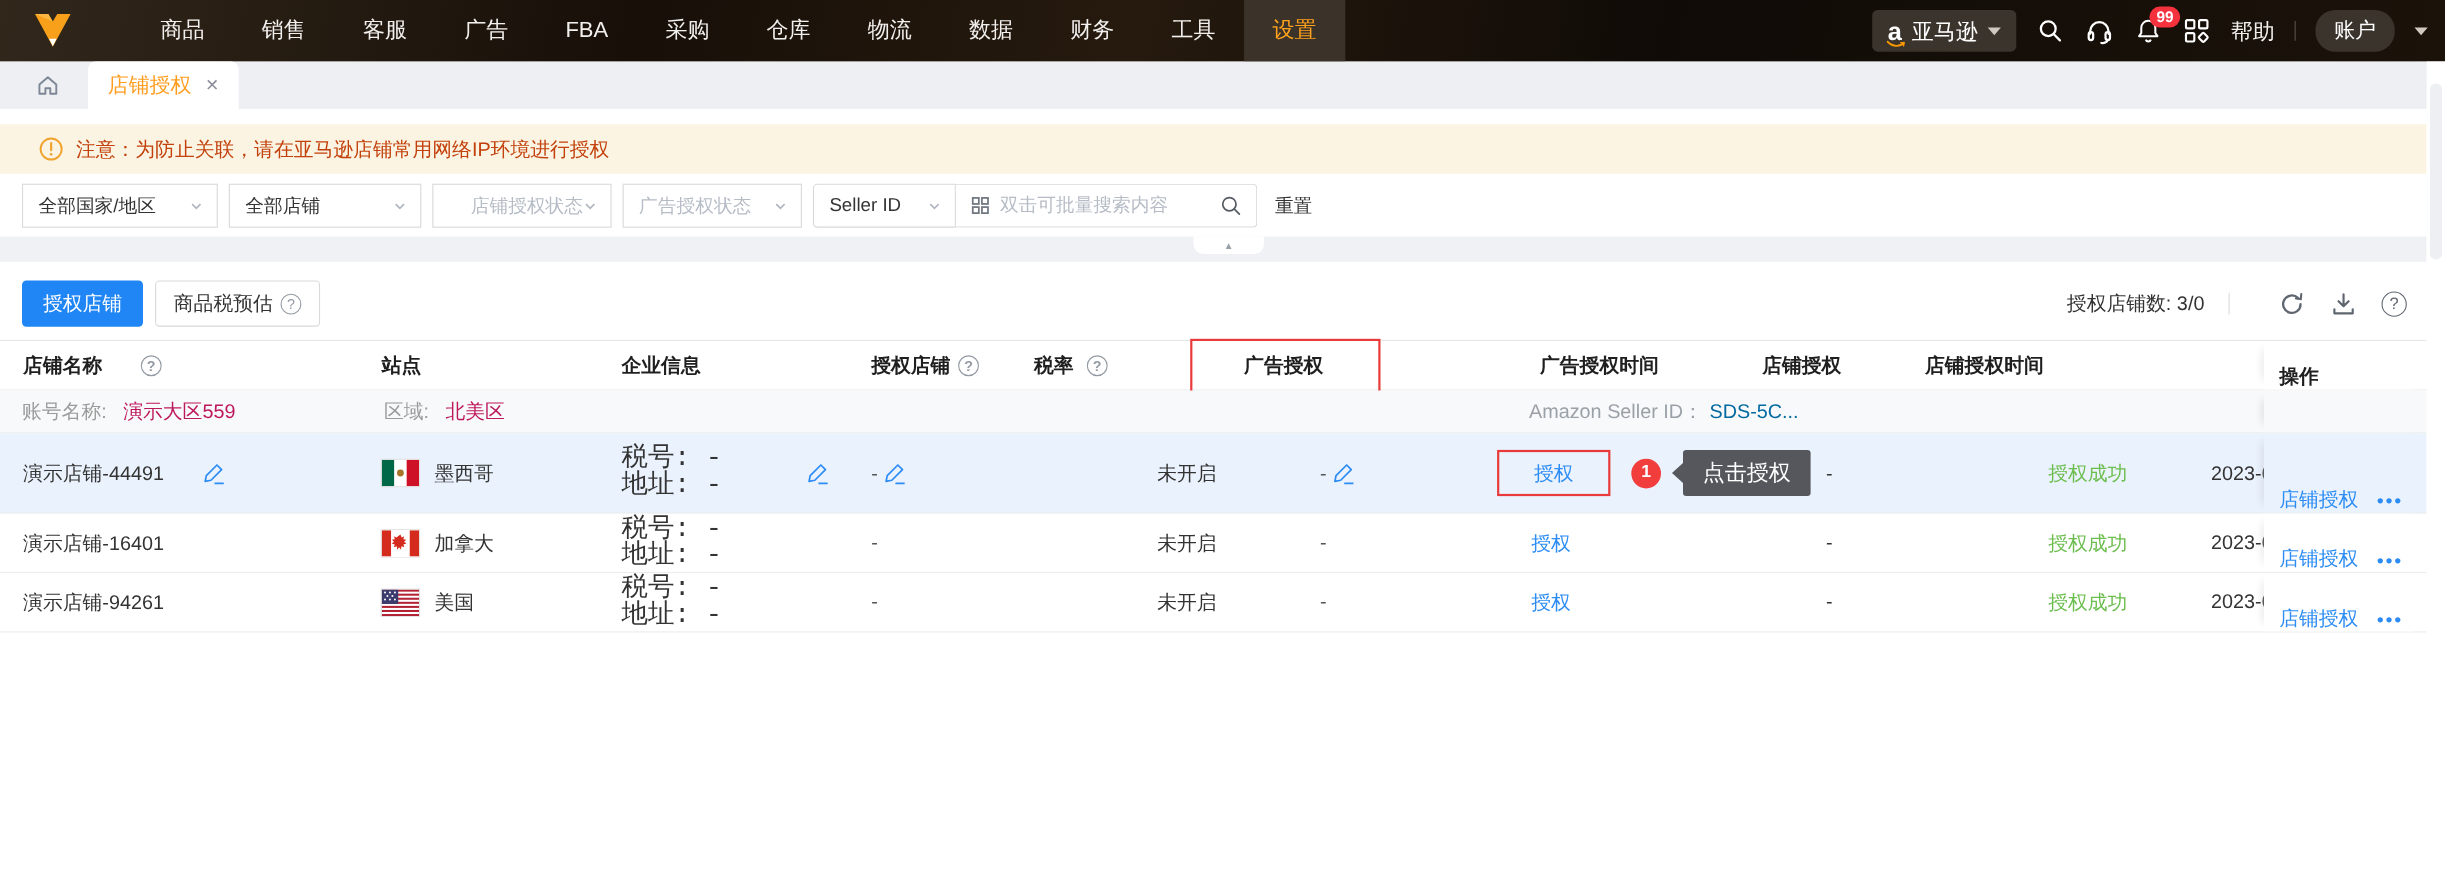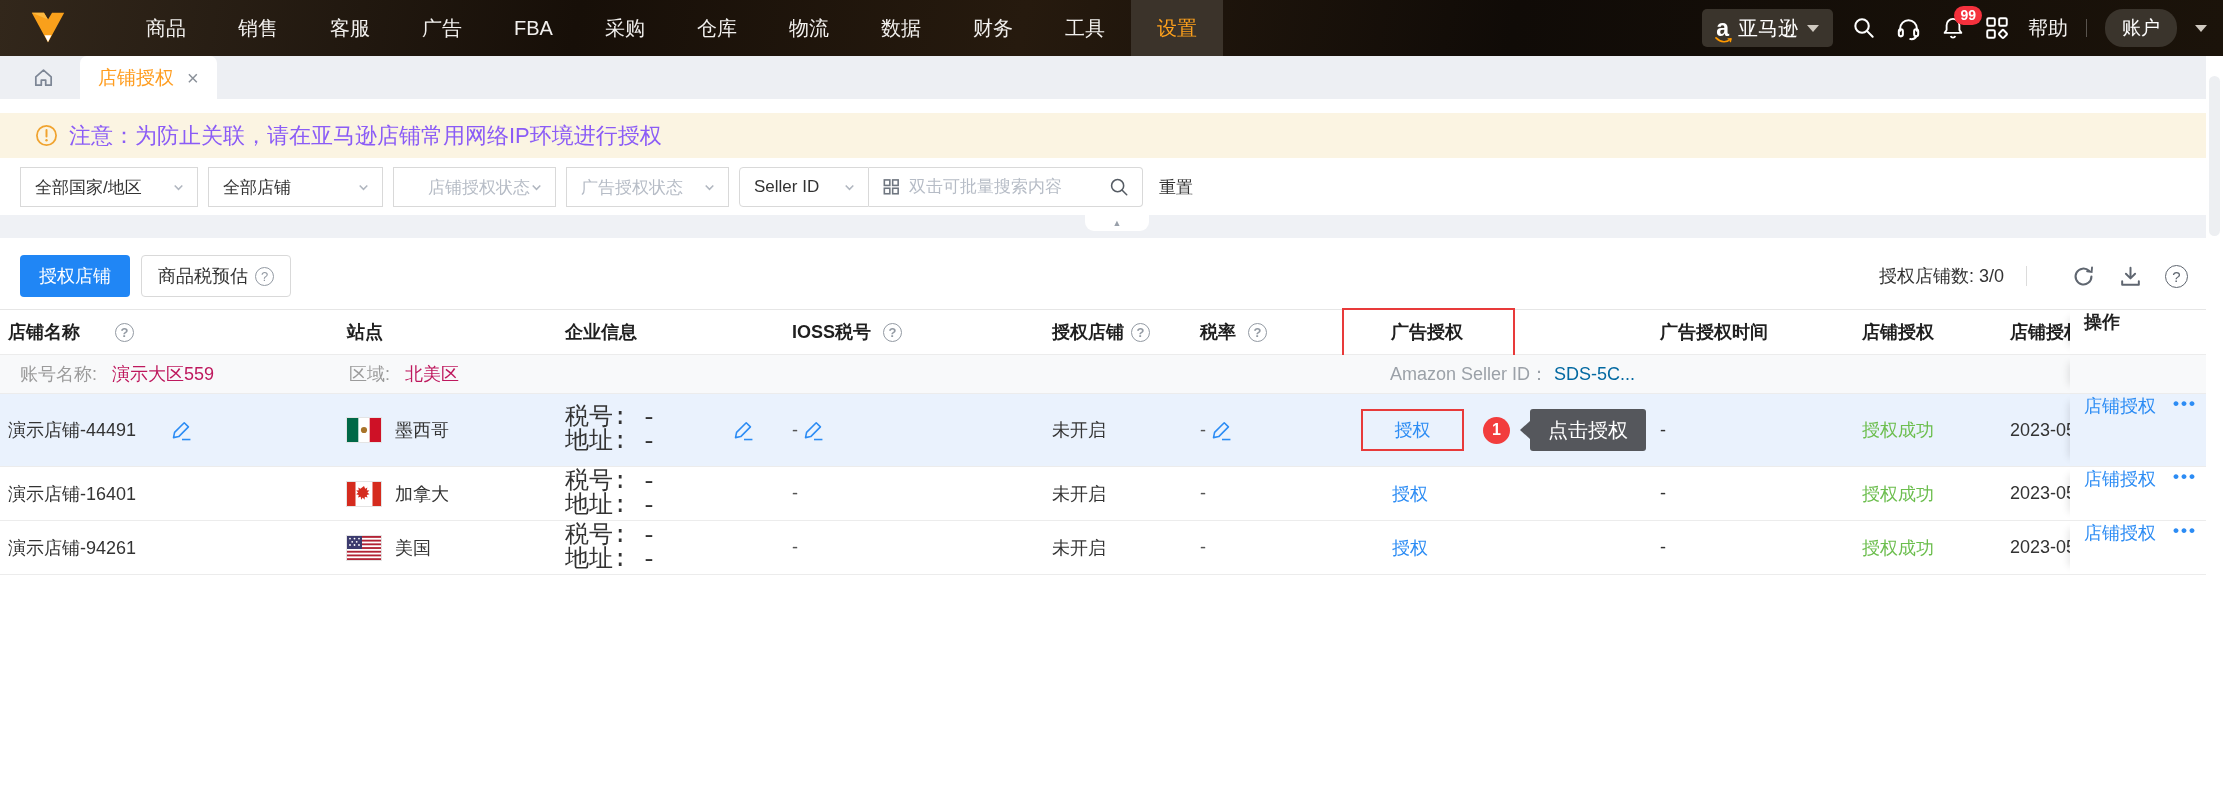--- a/index.html
+++ b/index.html
@@ -29,21 +29,21 @@
   
   .tabbar { position:absolute; left:0; top:56px; width:2223px; height:43px; background:#edeff3; display:flex; }
   .home-btn { width:46px; height:43px; margin-left:20px; display:flex; align-items:center; justify-content:center; cursor:pointer; }
   .tab { margin-left:14px; height:43px; background:#fff; border-radius:7px 7px 0 0; display:flex; align-items:center; gap:13px; padding:0 18px; cursor:pointer; }
   .tab-label { color:#ff9d20; font-size:19px; }
   .tab-close { color:#8a9099; font-size:20px; line-height:1; cursor:pointer; }
 
   
   .notice { position:absolute; left:0; top:113px; width:2206px; height:45px; background:#fbf4e2; display:flex; align-items:center; }
   .notice svg { margin-left:34px; flex-shrink:0; }
-  .notice-text { margin-left:10px; font-size:22px; color:#8b5cf6; }
+  .notice-text { margin-left:10px; font-size:18px; color:#c2410c; }
 
   
   .filters { position:absolute; left:0; top:167px; width:2206px; height:40px; display:flex; align-items:center; }
   .sel { height:40px; border:1px solid #d9d9d9; border-radius:0; background:#fff; display:flex; align-items:center; justify-content:space-between; padding:0 12px 0 14px; font-size:17px; cursor:pointer; }
   .sel .val { color:#333; } .sel .ph { color:#b6bcc6; }
   .s1 { margin-left:20px; width:178px; } .s2 { margin-left:10px; width:175px; }
   .s3 { margin-left:10px; width:163px;justify-content:flex-end; } .s4 { margin-left:10px; width:163px; }
   .combo { margin-left:10px; display:flex; }
   .s5 { width:130px; border-radius:4px 0 0 4px; }
   .searchbox { width:274px; height:40px; border:1px solid #d9d9d9; border-left:none; border-radius:0 4px 4px 0; display:flex; align-items:center; padding:0 12px; gap:8px; background:#fff; }
@@ -69,21 +69,21 @@
   .tb-icon:first-of-type { margin-left:0; }
 
   
   .table { position:absolute; left:0; top:309px; width:2223px; }
   .trow { position:relative; display:flex; align-items:center; width:2206px; border-bottom:1px solid #ececec; background:#fff; }
   .thead { height:46px; border-top:1px solid #e6e6e6; font-weight:bold; color:#1f1f1f; }
   .grow { height:39px; background:#f8f9fa; }
   .r1 { height:73px; background:#eaf2fd; }
   .r2,.r3 { height:54px; }
   .td { display:flex; align-items:center; flex-shrink:0; height:100%; font-size:18px; overflow:visible; }
-  .c1 { width:345px; padding-left:8px;gap:28px; }
+  .c1 { width:345px; padding-left:21px;gap:28px; }
   .c2 { width:215px; padding-left:2px; gap:14px; }
   .c3 { width:230px; padding-left:5px;font-family:Liberation Mono, monospace; }
   .c4 { width:260px; padding-left:2px; gap:5px; }
   .c5 { width:135px; padding-left:2px; }
   .c6 { width:155px; padding-left:15px; gap:5px; }
   .c7 { width:290px; position:relative; }
   .c8 { width:220px; padding-left:30px; }
   .c9 { width:155px; padding-left:12px; }
   .c10 { flex:1; padding-left:5px; white-space:nowrap; overflow:hidden; }
   .th-label { white-space:nowrap; }
@@ -100,21 +100,21 @@
   .flag { display:inline-flex; width:34px; height:24px; box-shadow:0 0 0 1px #e4e4e4; flex-shrink:0; }
   .flag svg { display:block; }
   .auth-frame { margin-left:21px; width:103px; border:2px solid #e83a3a; display:flex; align-items:center; justify-content:center; padding:7px 0; }
   .plain-auth { margin-left:52px; }
   
   .anno { position:absolute; left:143px; top:50%; transform:translateY(-50%); display:flex; align-items:center; z-index:6; }
   .step-badge { width:27px; height:27px; border-radius:50%; background:#f23d3d; color:#fff; font-size:16px; font-weight:bold; display:flex; align-items:center; justify-content:center; flex-shrink:0; }
   .tip-arrow { width:0; height:0; border-top:9px solid transparent; border-bottom:9px solid transparent; border-right:10px solid #55575c; margin-left:10px; }
   .tip-box { background:#55575c; color:#fff; font-size:20px; line-height:42px; padding:0 18px; border-radius:3px; white-space:nowrap; }
   
-  .action { position:absolute; right:0; top:0; bottom:0; width:136px; background:inherit; display:flex; align-items:flex-start; padding-left:14px; gap:17px; box-shadow:-9px 0 8px -8px rgba(0,0,0,.12); }
+  .action { position:absolute; right:12px; top:0; bottom:0; width:136px; background:inherit; display:flex; align-items:flex-end; padding-left:14px; gap:17px; box-shadow:-9px 0 8px -8px rgba(0,0,0,.12); }
   .thead .action { font-weight:bold; color:#1f1f1f; font-size:18px; }
   .more-icon { color:#2c8cf4; font-weight:bold; letter-spacing:2px; cursor:pointer; font-size:17px; }
   .more-icon::before { content:"\2022\2022\2022"; }
   
   .g-abs { position:absolute; top:50%; transform:translateY(-50%); white-space:nowrap; font-size:18px; }
   .g-label { color:#9b9b9b; }
   .g-val { color:#be185d; margin-left:15px; }
   .g-sell-label { color:#9ba1a8; }
   .g-sell-val { color:#0369a1; margin-left:6px; }
 
@@ -303,24 +303,20 @@
       <div class="td c1 th">
         <span class="th-label">店铺名称</span>
           <span class="qmark"></span>
       </div>
       <div class="td c2 th">
           <span class="th-label">站点</span>
         </div>
       <div class="td c3 th">
           <span class="th-label">企业信息</span>
         </div>
-      <div class="td c4 th">
-        <span class="th-label">IOSS税号</span>
-          <span class="qmark"></span>
-      </div>
       <div class="td c5 th">
         <span class="th-label">授权店铺</span>
           <span class="qmark"></span>
       </div>
       <div class="td c6 th">
         <span class="th-label">税率</span>
           <span class="qmark"></span>
       </div>
       <div class="td c7 th c7-pad">
         <span class="hdr-frame"></span>

